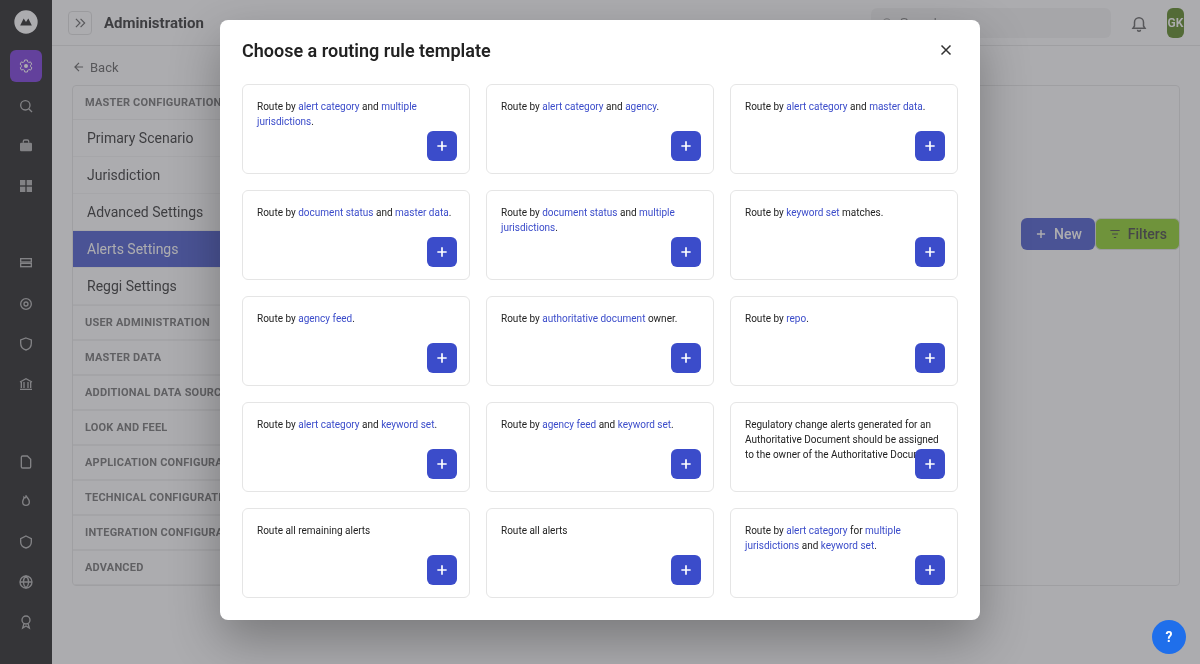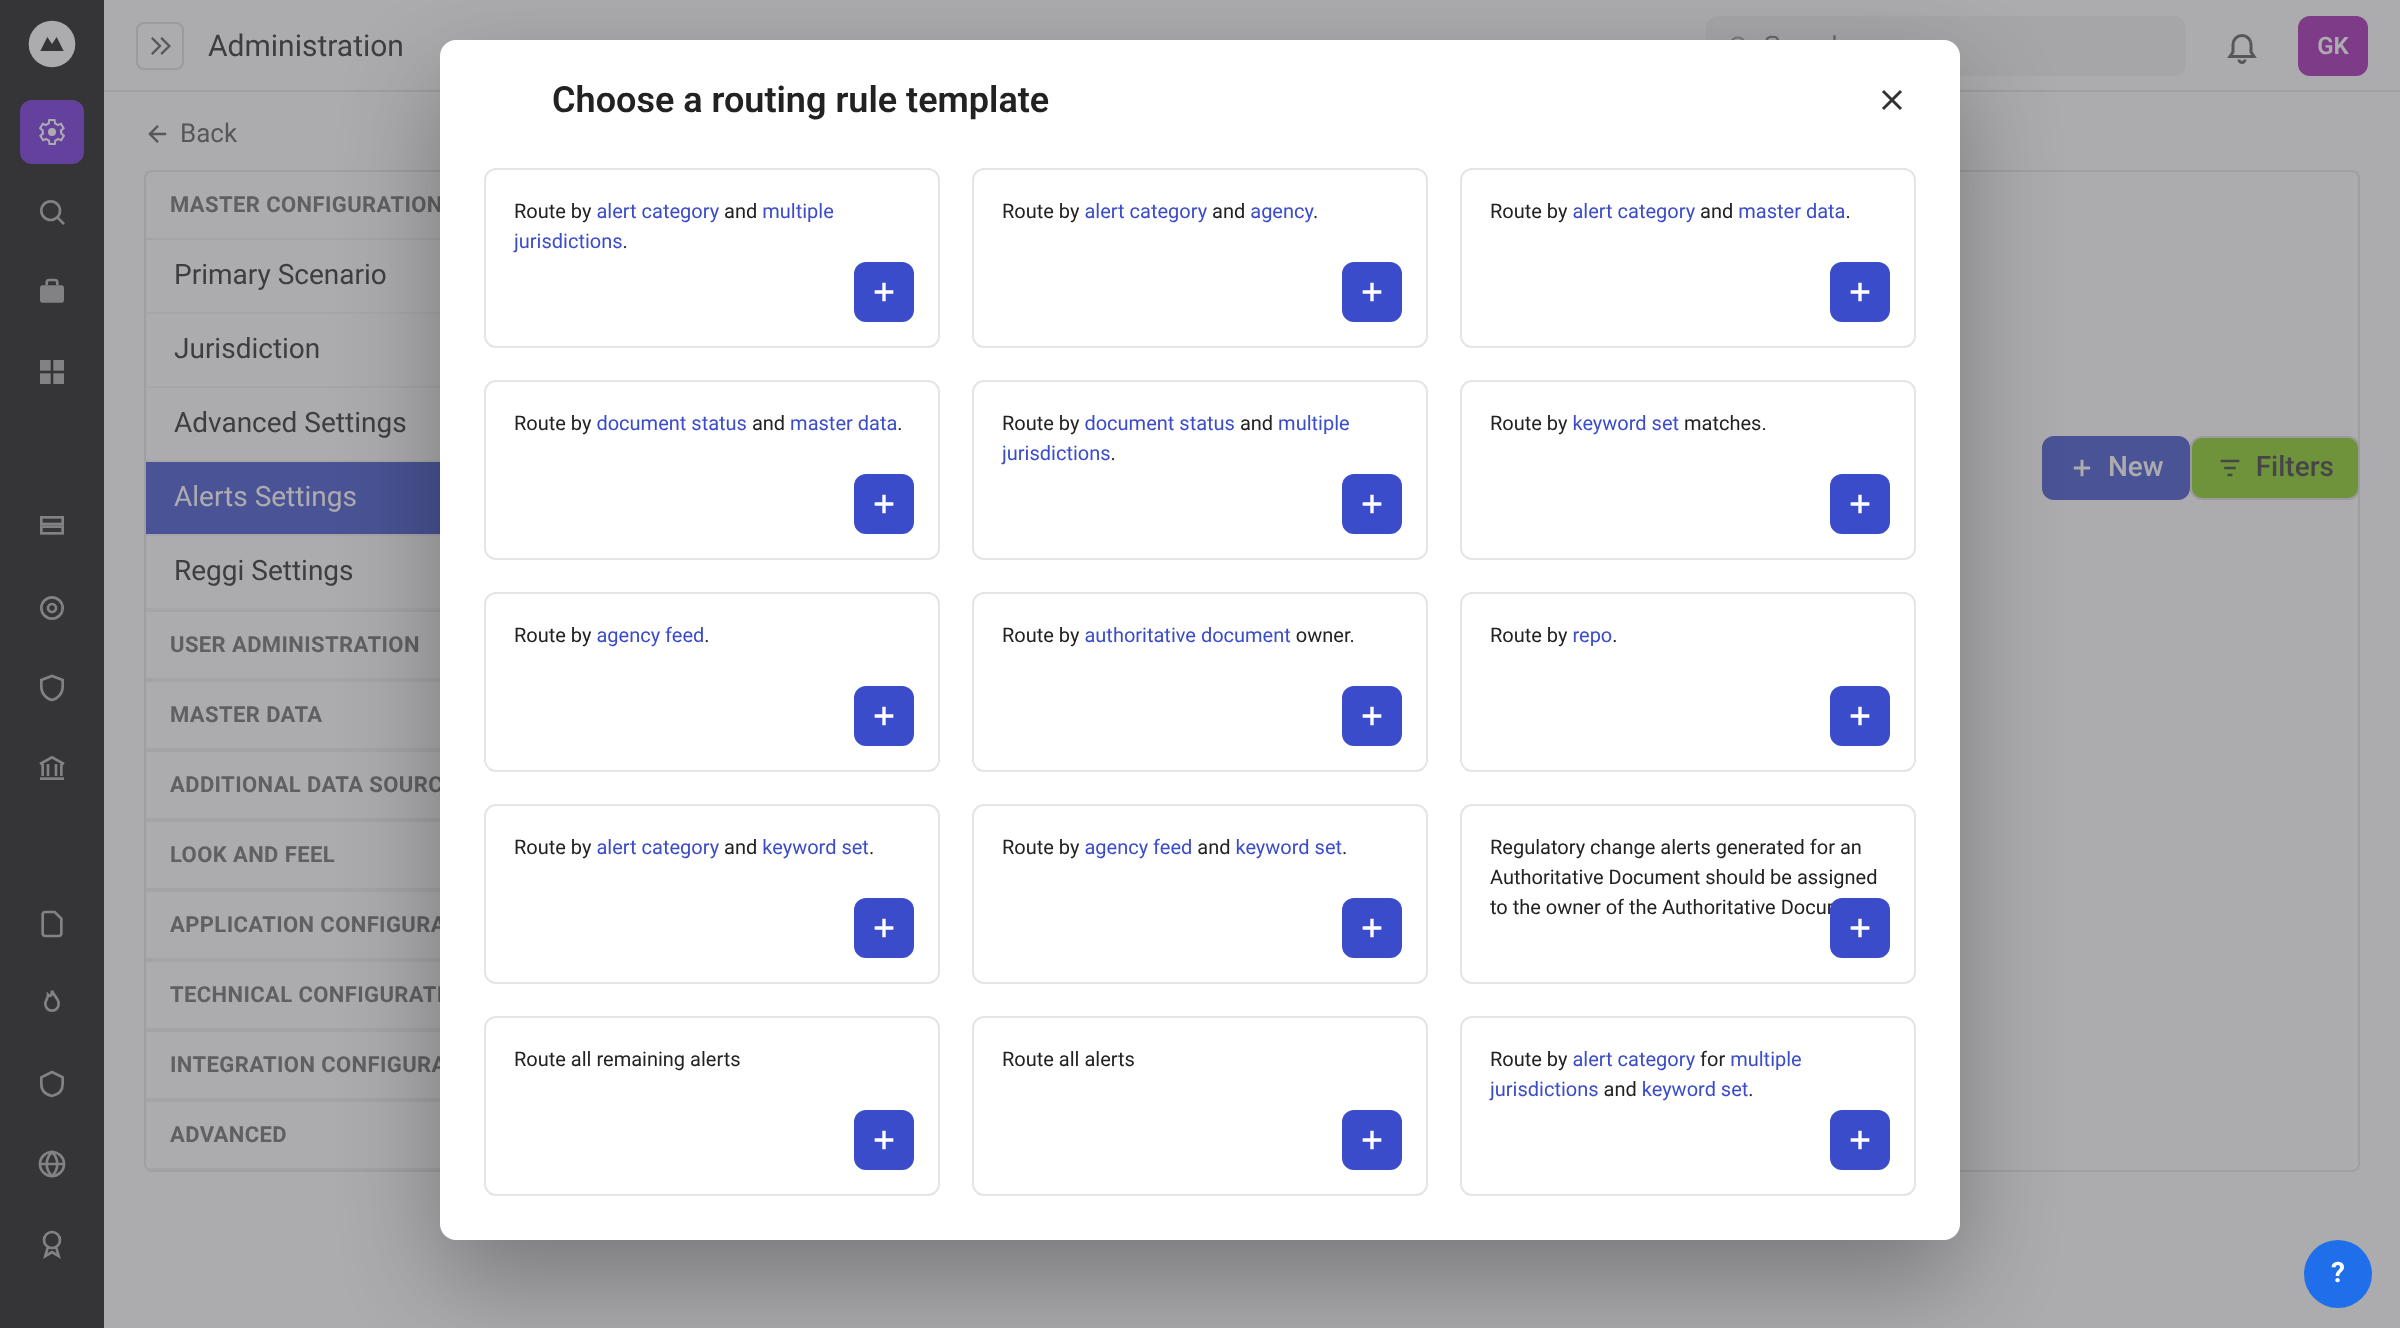--- a/index.html
+++ b/index.html
@@ -6,44 +6,44 @@
 body { font-family: -apple-system, BlinkMacSystemFont, "Segoe UI", Roboto, sans-serif; font-size: 14px; color: #222; background: #fff; overflow: hidden; width: 1200px; height: 664px; position: relative; }
 
 .rail { position: absolute; left: 0; top: 0; bottom: 0; width: 52px; background: #111; display: flex; flex-direction: column; align-items: center; padding-top: 8px; gap: 8px; z-index: 10; }
 .rail .logo { width: 28px; height: 28px; color: #fff; margin-bottom: 6px; }
 .rail .ritem { width: 32px; height: 32px; display: flex; align-items: center; justify-content: center; color: #aaa; border-radius: 6px; cursor: pointer; }
 .rail .ritem.active { background: #6d28d9; color: #fff; }
 .rail .spacer { height: 30px; }
 
 .topbar { position: absolute; left: 52px; right: 0; top: 0; height: 46px; border-bottom: 1px solid #e5e5e5; display: flex; align-items: center; padding: 0 16px; gap: 12px; z-index: 5; }
 .topbar .expand { width: 24px; height: 24px; border: 1px solid #ddd; border-radius: 4px; display: flex; align-items: center; justify-content: center; cursor: pointer; }
-.topbar .title { font-weight: 400; font-size: 15px; flex: 0 0 auto; }
+.topbar .title { font-weight: 700; font-size: 15px; flex: 0 0 auto; }
 .topbar .spacer-flex { flex: 1; }
 .topbar .search { width: 240px; height: 30px; background: #f3f3f3; border-radius: 6px; display: flex; align-items: center; padding: 0 10px; color: #888; gap: 6px; }
 .topbar .search input { border: none; background: transparent; outline: none; width: 100%; font-size: 13px; }
 .topbar .bell { width: 32px; height: 32px; display: flex; align-items: center; justify-content: center; color: #555; cursor: pointer; }
-.topbar .avatar { width: 35px; height: 30px; border-radius: 6px; background: #a21caf; color: #fff; font-size: 12px; font-weight: 600; display: flex; align-items: center; justify-content: center; }
+.topbar .avatar { width: 17px; height: 30px; border-radius: 6px; background: #4d7c0f; color: #fff; font-size: 12px; font-weight: 600; display: flex; align-items: center; justify-content: center; }
 
 .content { position: absolute; left: 52px; right: 0; top: 46px; bottom: 0; padding: 14px 20px; overflow: auto; }
 .back { display: inline-flex; gap: 4px; color: #555; font-size: 13px; cursor: pointer; margin-bottom: 10px; }
 
 .panel { border: 1px solid #e5e5e5; border-radius: 4px; }
 .side-nav { width: 220px; border-right: 1px solid #eee; }
 .section-hdr { padding: 10px 12px; font-size: 11px; font-weight: 700; color: #666; letter-spacing: .2px; border-bottom: 1px solid #eee; }
 .section-hdr.collapsed { border-top: 1px solid #eee; }
 .nav-item { padding: 10px 14px; font-size: 14px; cursor: pointer; border-bottom: 1px solid #f3f3f3; }
 .nav-item.active { background: #3b4cca; color: #fff; }
 .toolbar-right { position: absolute; right: 20px; top: 218px; display: flex; gap: 0; z-index: 4; }
 .btn { display: inline-flex; align-items: center; gap: 6px; padding: 7px 12px; border-radius: 6px; font-size: 14px; font-weight: 500; cursor: pointer; border: 1px solid transparent; }
 .btn-primary { background: #3b4cca; color: #fff; }
 .btn-outline { background: #84cc16; border-color: #ddd; color: #333; }
 
 .overlay { position: absolute; inset: 0; background: rgba(90,90,95,.5); z-index: 50; display: flex; align-items: flex-start; justify-content: center; padding-top: 20px; }
 .modal { width: 760px; max-height: 630px; background: #fff; border-radius: 8px; box-shadow: 0 20px 50px rgba(0,0,0,.3); display: flex; flex-direction: column; overflow: hidden; }
-.modal-hdr { display: flex; align-items: center; justify-content: space-between; padding: 18px 22px; margin-left: 34px; }
+.modal-hdr { display: flex; align-items: center; justify-content: space-between; padding: 18px 22px; }
 .modal-hdr h2 { font-size: 18px; font-weight: 600; }
 .modal-hdr .close { width: 24px; height: 24px; display: flex; align-items: center; justify-content: center; cursor: pointer; color: #333; }
 .modal-body { padding: 4px 22px 22px 22px; overflow-y: auto; }
 .grid { display: grid; grid-template-columns: repeat(3, 1fr); gap: 16px; }
 .card { border: 1px solid #e5e5e5; border-radius: 6px; padding: 14px; min-height: 90px; position: relative; font-size: 10px; line-height: 1.5; }
 .card .link { color: #3b4cca; }
 .card .add { position: absolute; right: 12px; bottom: 12px; width: 30px; height: 30px; background: #3b4cca; border-radius: 6px; display: flex; align-items: center; justify-content: center; color: #fff; cursor: pointer; }
 
 .help-fab { position: absolute; right: 14px; bottom: 10px; width: 34px; height: 34px; border-radius: 50%; background: #1f6feb; color: #fff; display: flex; align-items: center; justify-content: center; font-weight: 700; z-index: 100; cursor: pointer; }
 

